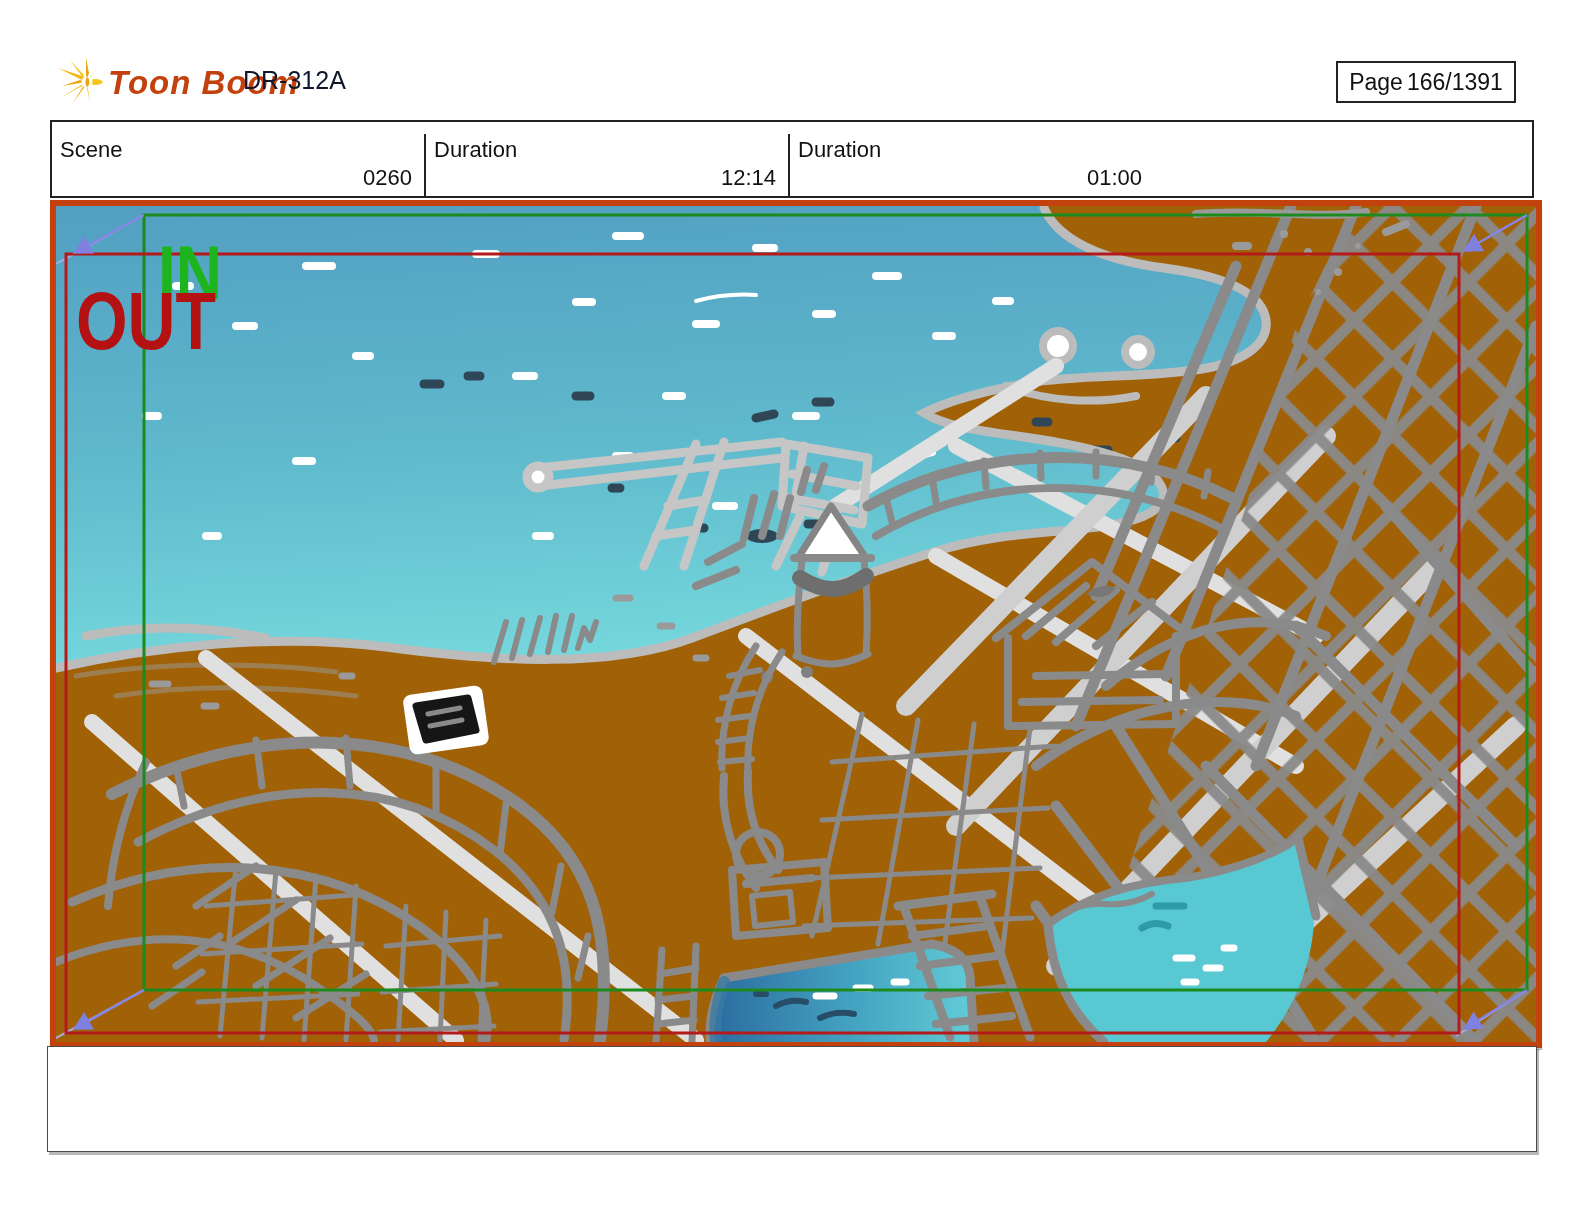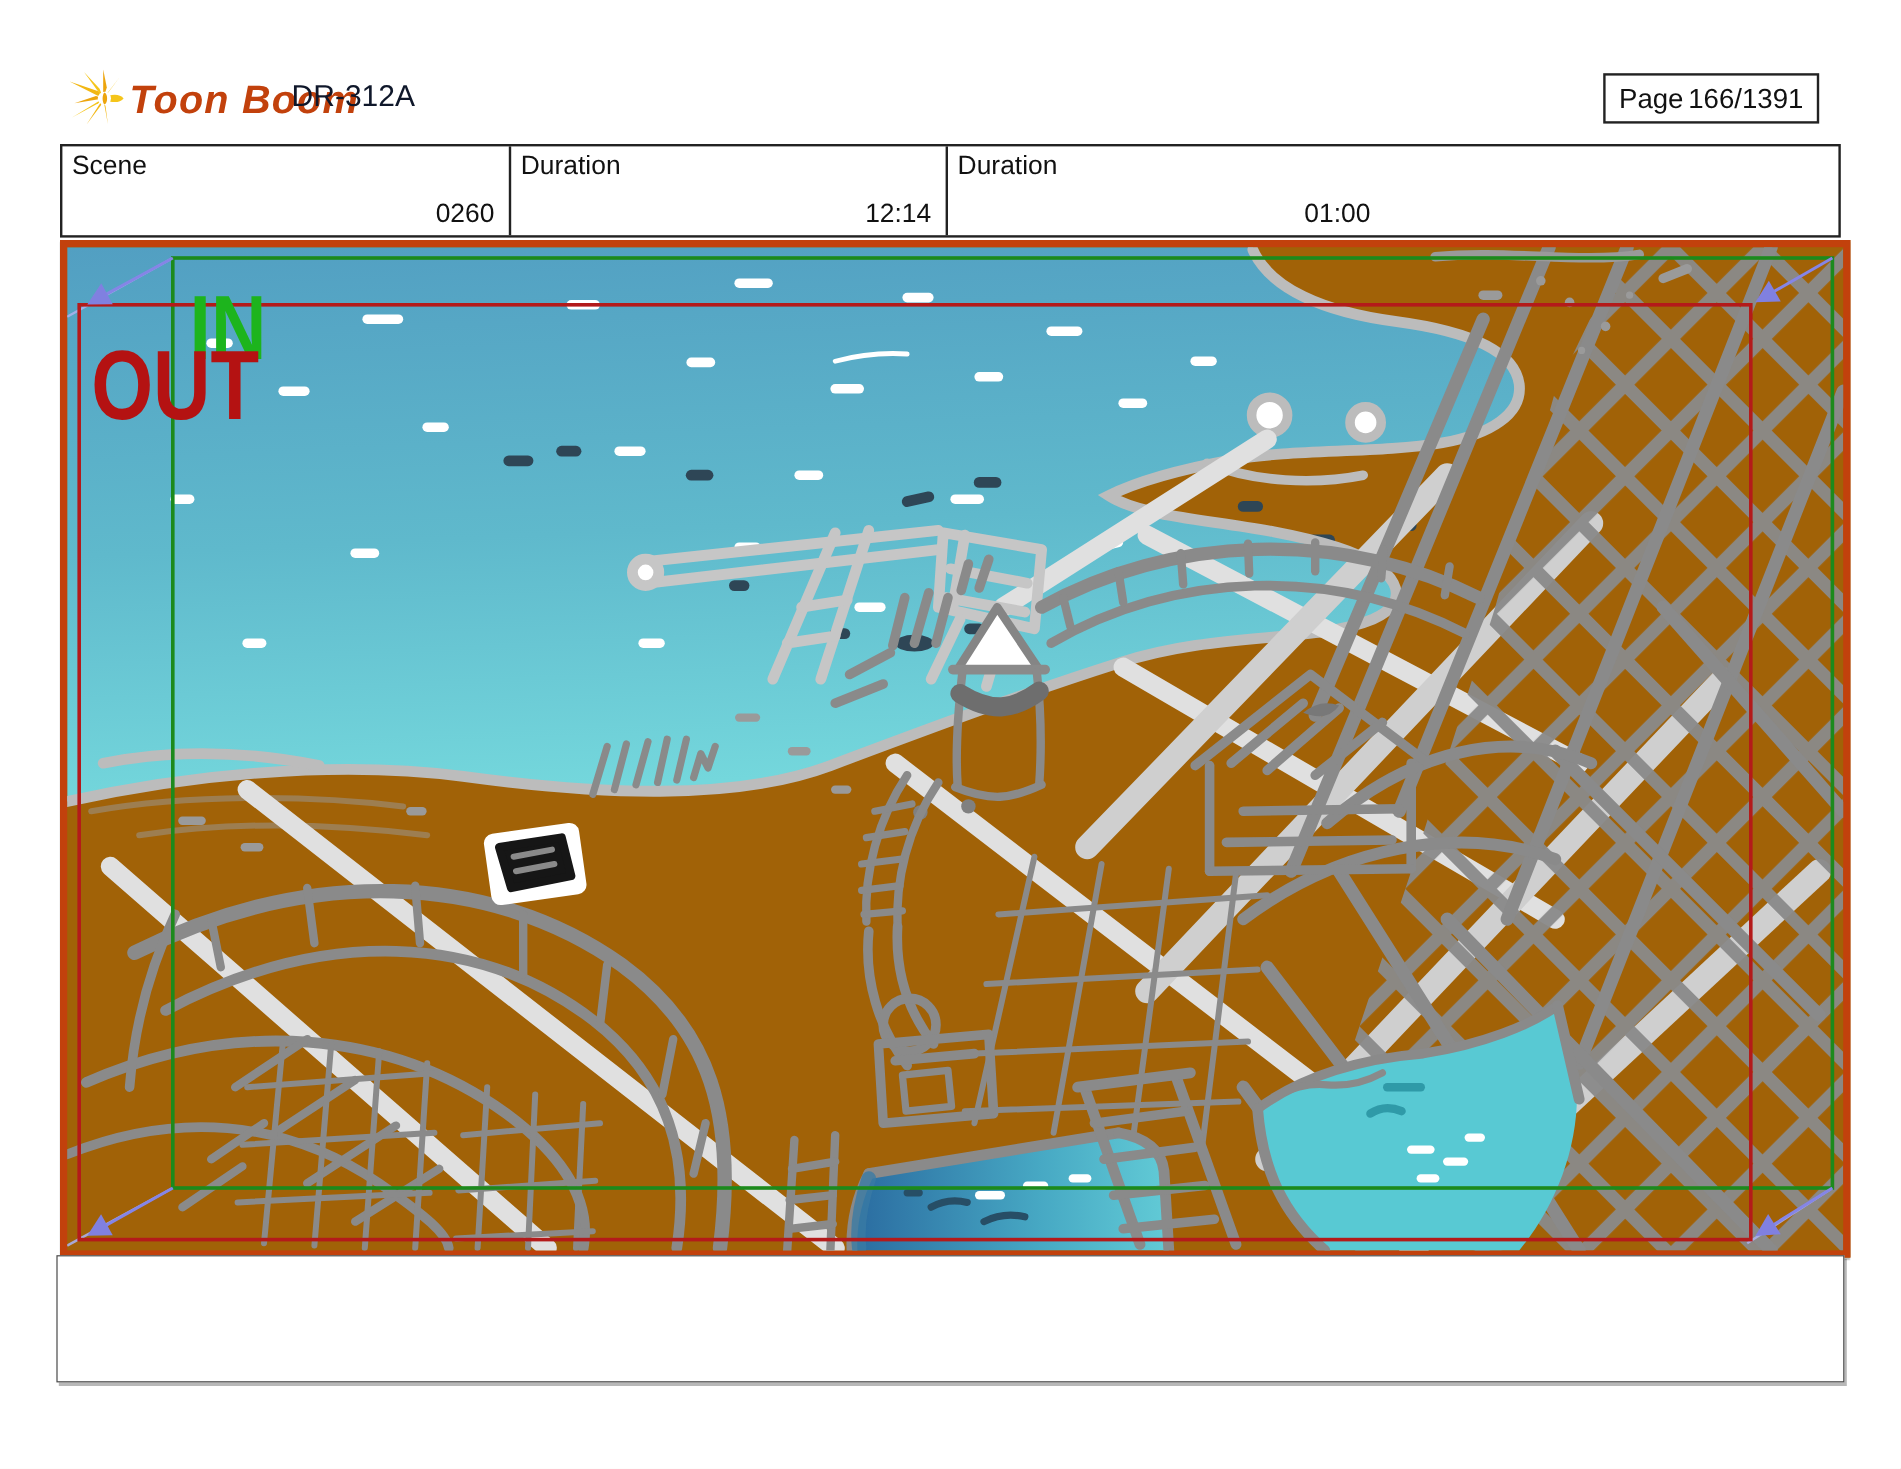--- a/index.html
+++ b/index.html
@@ -12,21 +12,21 @@
   .brand{position:absolute;left:108px;top:64px;font-size:33px;font-weight:bold;font-style:italic;
          color:#c2410c;letter-spacing:1px;}
   .doc-title{position:absolute;left:243px;top:66px;font-size:25px;color:#0f172a;}
   .pagebox{position:absolute;left:1336px;top:61px;width:180px;height:42px;border:2px solid #222;
            box-sizing:border-box;display:flex;align-items:center;justify-content:center;gap:4px;
            font-size:23px;background:#fff;}
   
   .infobar{position:absolute;left:50px;top:120px;width:1484px;height:78px;box-sizing:border-box;
            border:2px solid #222;display:grid;grid-template-columns:372px 364px 366px 1fr;background:#fff;}
   .cell{position:relative;box-sizing:border-box;padding:4px 12px 6px 8px;display:flex;
-        flex-direction:column;justify-content:space-between;}
+        flex-direction:column;justify-content:space-between;margin-top:12px;}
   .cell + .cell{border-left:2px solid #222;}
   .cell .lbl{font-size:22px;align-self:flex-start;line-height:1.1;}
   .cell .val{font-size:22px;align-self:flex-end;line-height:1.1;}
   
   .panel{position:absolute;left:50px;top:200px;width:1480px;height:836px;border:6px solid #c2410c;
          background:#a16207;box-shadow:0 2px 1px rgba(0,0,0,0.25);}
   .panel svg{display:block;}
   .sketch{stroke:#8a8a8a;fill:none;stroke-linecap:round;stroke-linejoin:round;}
   .coast{stroke:#bcbcbc;fill:none;stroke-linecap:round;}
   .lite{stroke:#c6c6c6;fill:none;stroke-linecap:round;stroke-linejoin:round;}

